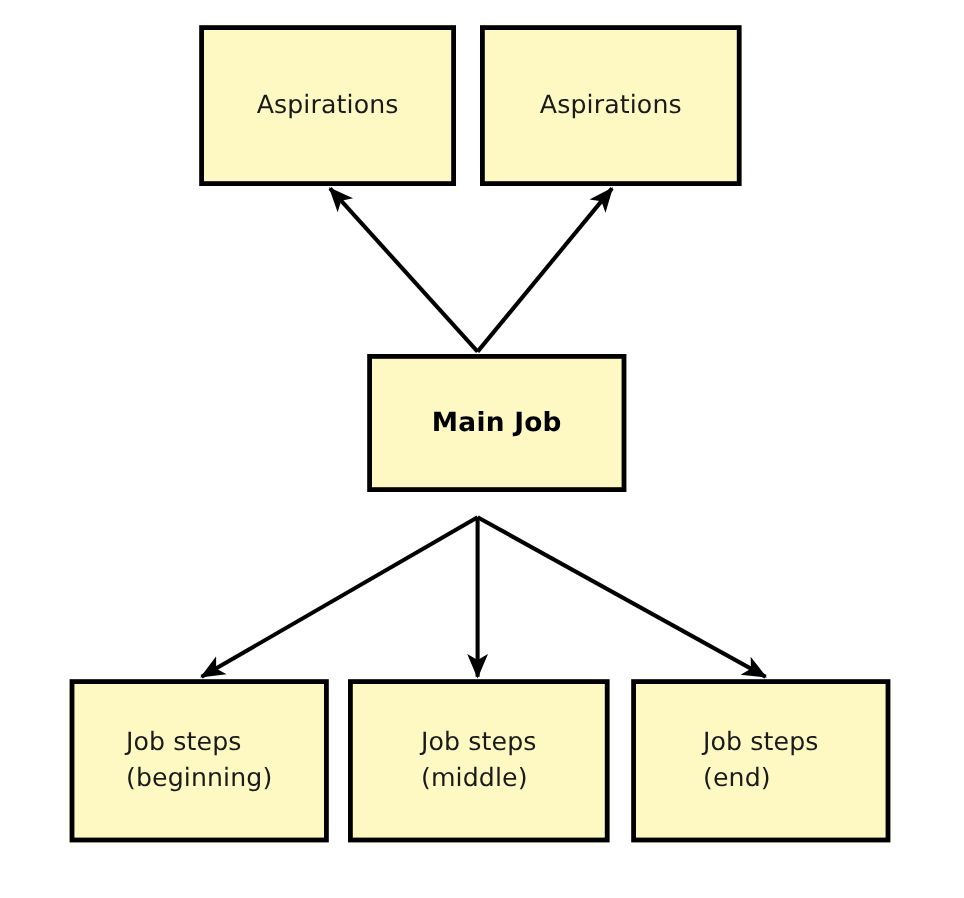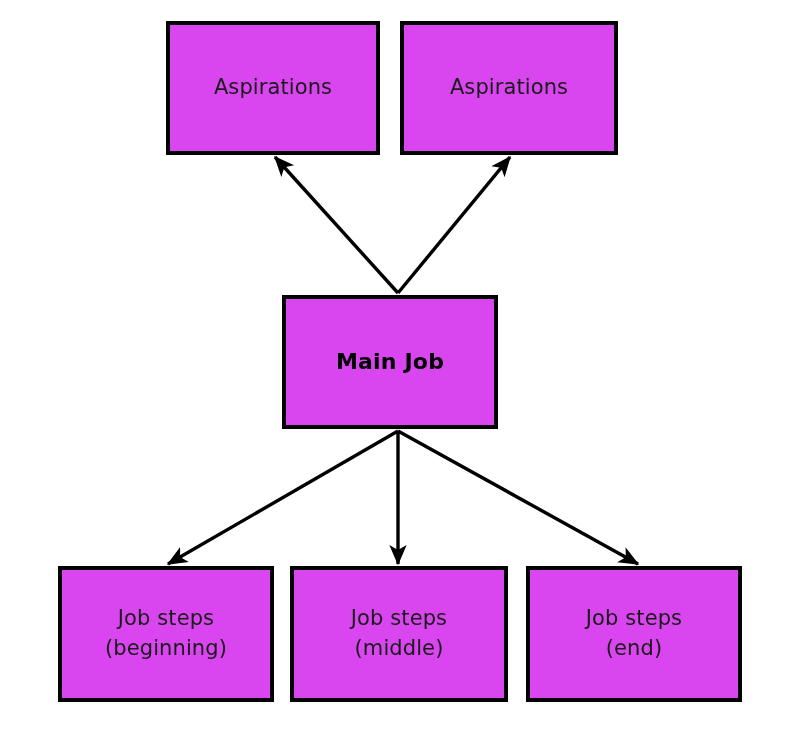--- a/index.html
+++ b/index.html
@@ -23,26 +23,25 @@
     position: absolute;
     left: 0;
     top: 0;
     width: 803px;
     height: 748px;
     pointer-events: none;
   }
   .node-box {
     position: absolute;
     box-sizing: border-box;
-    background: #d946ef;
+    background: #fef9c3;
     border: 4px solid #000000;
     display: flex;
     align-items: center;
     justify-content: center;
-    text-align: center;
     z-index: 2;
   }
   .node-label {
     display: block;
     color: #1a1a1a;
     font-size: 21px;
     line-height: 1.42;
     letter-spacing: 0.1px;
     white-space: pre-line;
     padding: 0 6px;
@@ -75,21 +74,21 @@
   </svg>
 
   <div class="node-box" style="left: 166px; top: 21px; width: 214px; height: 134px; border-color: rgb(0, 0, 0);">
     <span class="node-label">Aspirations</span>
   </div>
 
   <div class="node-box" style="left: 400px; top: 21px; width: 218px; height: 134px; border-color: rgb(0, 0, 0);">
     <span class="node-label">Aspirations</span>
   </div>
 
-  <div class="node-box" style="left: 282px; top: 295px; width: 216px; height: 134px; border-color: rgb(0, 0, 0);">
+  <div class="node-box" style="left: 306px; top: 295px; width: 216px; height: 115px; border-color: rgb(0, 0, 0);">
     <span class="node-label bold">Main Job</span>
   </div>
 
   <div class="node-box" style="left: 58px; top: 566px; width: 216px; height: 136px; border-color: rgb(0, 0, 0);">
     <span class="node-label">Job steps
 (beginning)</span>
   </div>
 
   <div class="node-box" style="left: 290px; top: 566px; width: 218px; height: 136px; border-color: rgb(0, 0, 0);">
     <span class="node-label">Job steps

